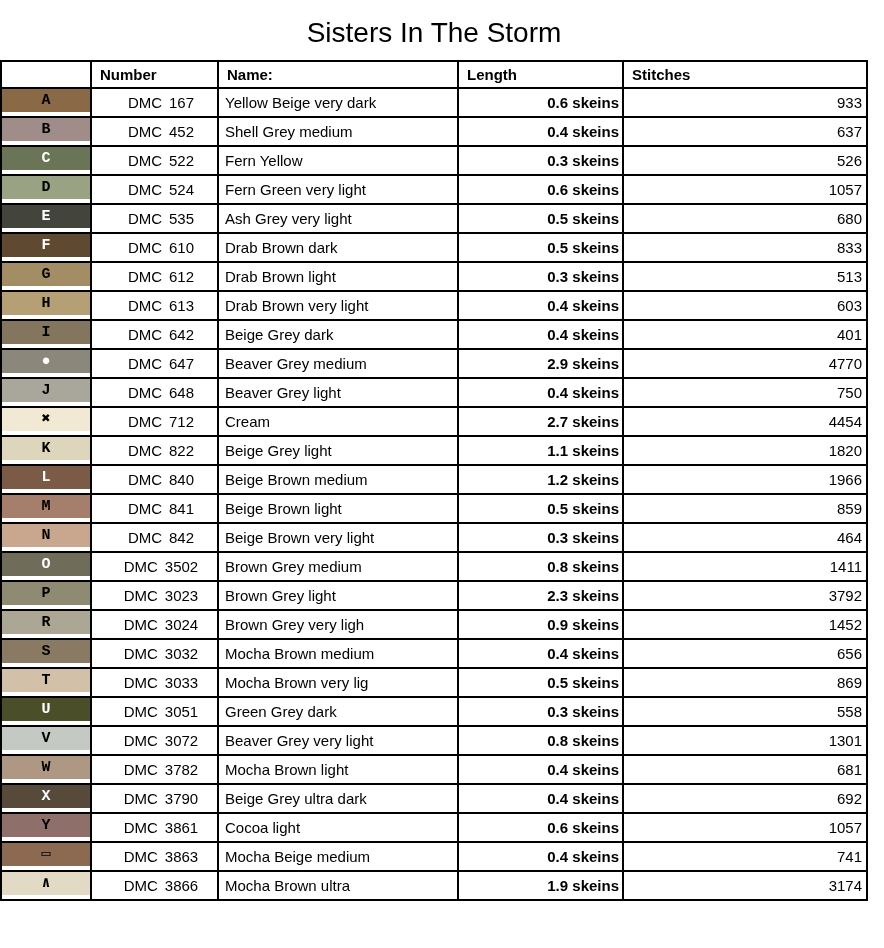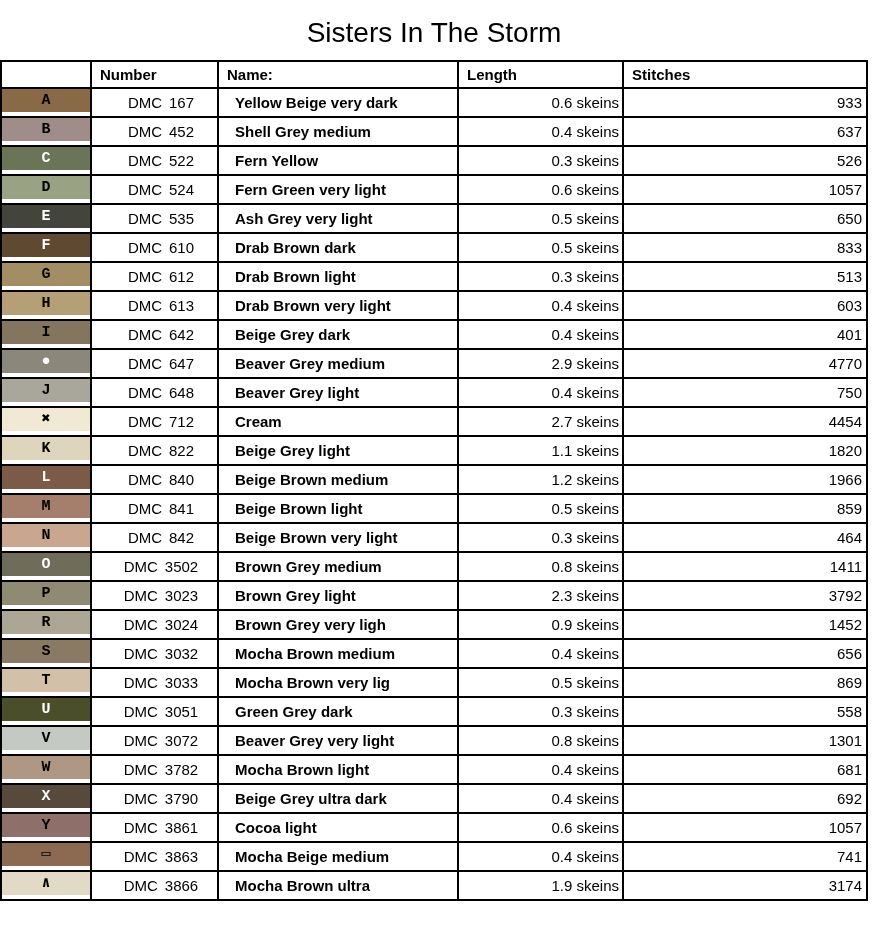--- a/index.html
+++ b/index.html
@@ -41,22 +41,22 @@
     overflow: hidden;
     white-space: nowrap;
   }
   .key-table thead th {
     font-weight: bold;
     text-align: left;
     padding: 0 0 0 8px;
   }
   td.cell-number { padding-left: 7px; text-align: center; }
   td.cell-number .brand { display: inline-block; width: 48px; }
-  td.cell-name   { padding-left: 16px; font-weight: bold; }
-  td.cell-length   { text-align: right; padding-right: 3px; }
+  td.cell-name   { padding-left: 6px; }
+  td.cell-length   { text-align: right; padding-right: 3px; font-weight: bold; }
   td.cell-stitches { text-align: right; padding-right: 4px; }
 
   td.cell-symbol { padding: 0; vertical-align: top; }
   .swatch {
     height: 23px;
     margin-bottom: 2px;
     display: flex;
     align-items: center;
     justify-content: center;
     font-family: "Liberation Mono", "DejaVu Sans Mono", "DejaVu Sans", monospace;
@@ -173,21 +173,21 @@
     <td class="cell-number">
       <span class="brand">DMC</span><span class="code">535</span>
     </td>
     <td class="cell-name">
       <span>Ash Grey very light</span>
     </td>
     <td class="cell-length">
       <span>0.5 skeins</span>
     </td>
     <td class="cell-stitches">
-      <span>650</span>
+      <span>680</span>
     </td>
   </tr>
       <tr>
     <td class="cell-symbol">
       <div class="swatch" style="background: rgb(95, 74, 49);">
             <span style="color: rgb(255, 255, 255);">F</span>
           </div>
     </td>
     <td class="cell-number">
       <span class="brand">DMC</span><span class="code">610</span>

